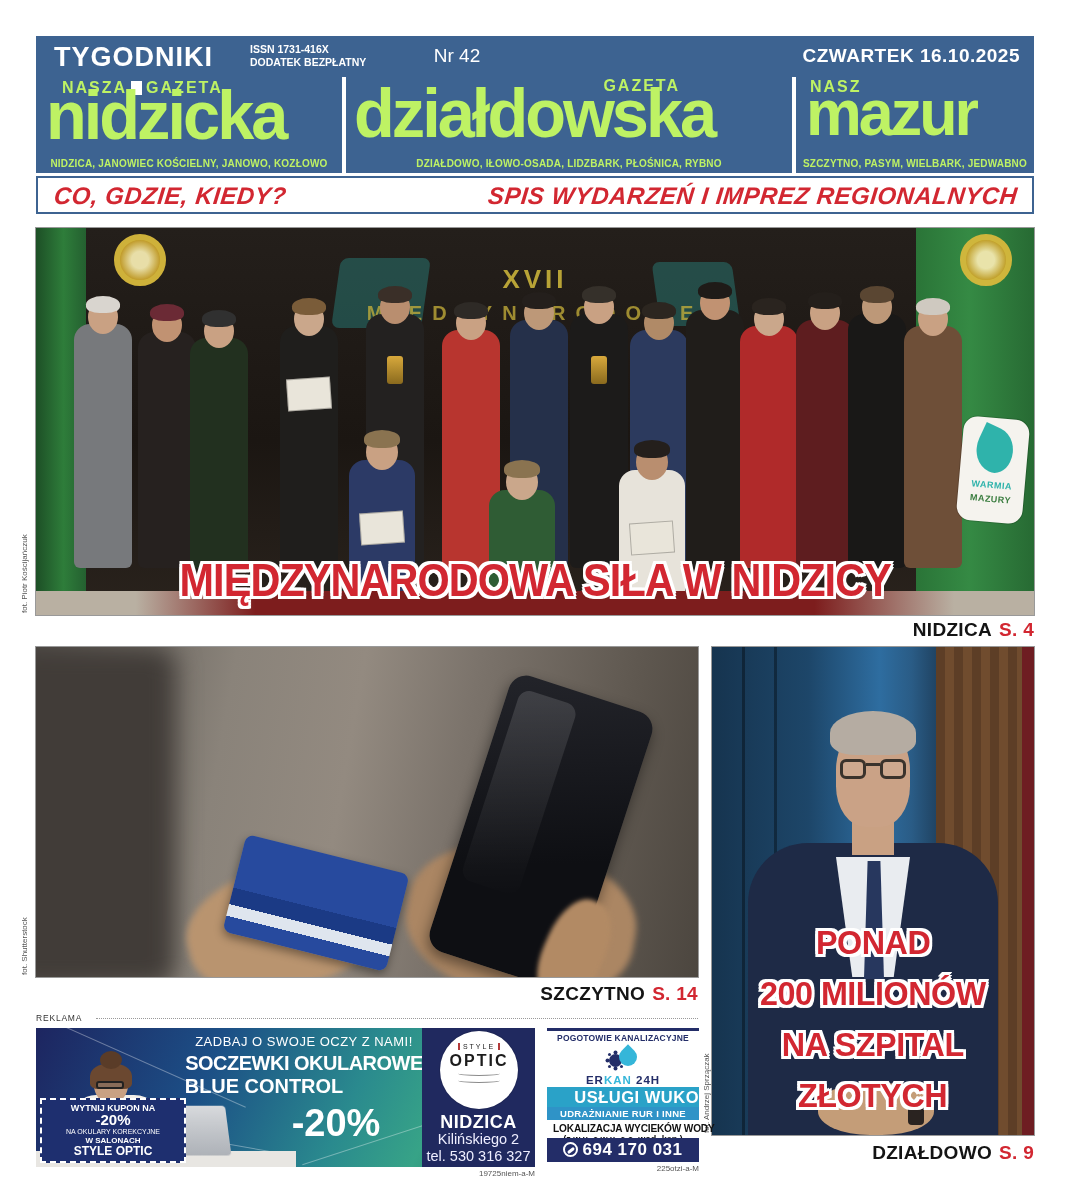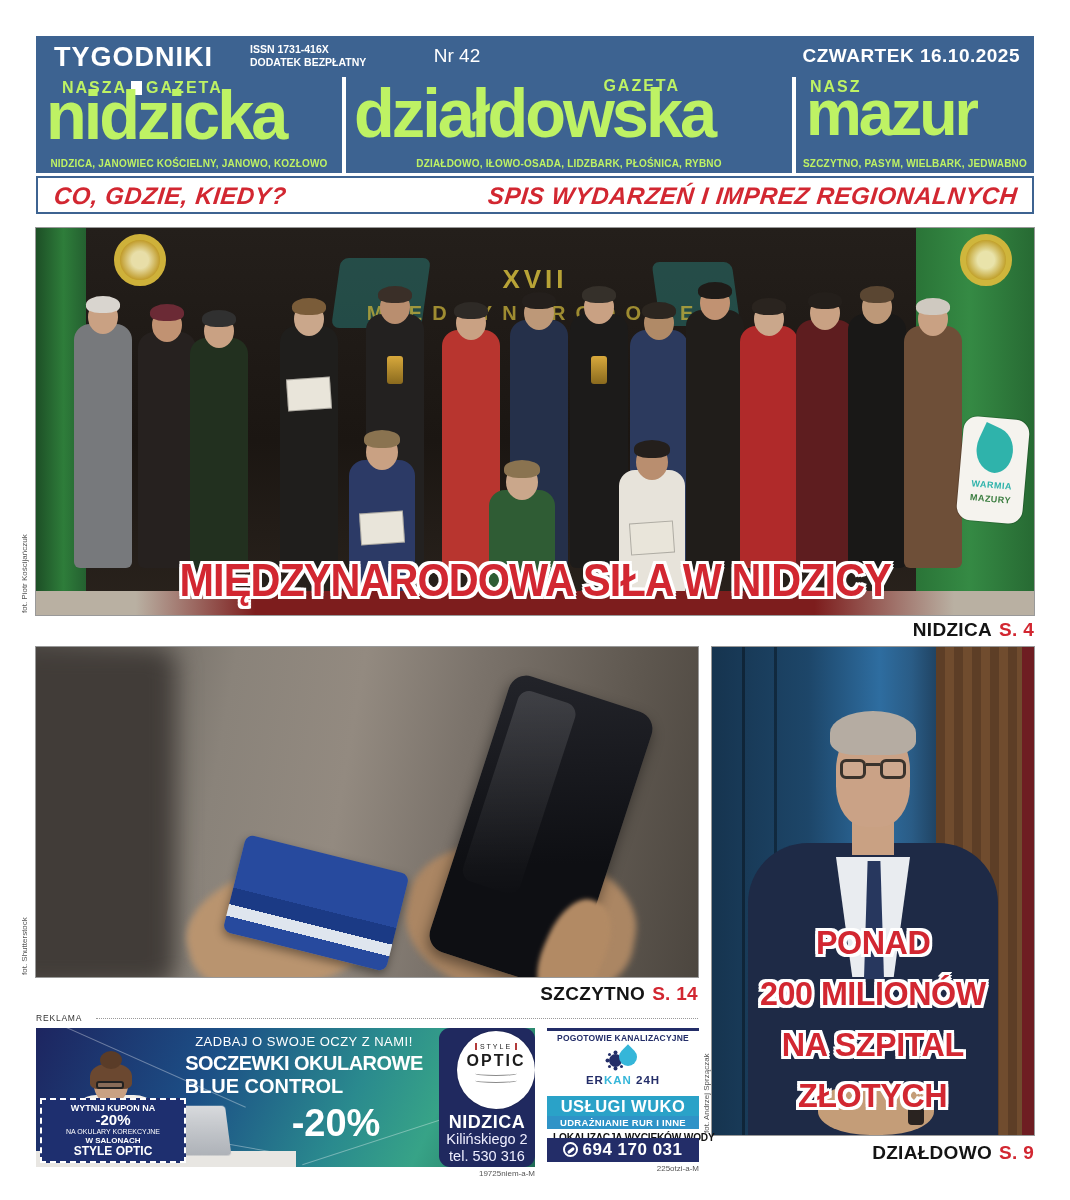--- a/index.html
+++ b/index.html
@@ -141,21 +141,21 @@
   .ad1-tag{left:118px;top:6px;width:300px;text-align:center;color:#fff;font-size:13px;letter-spacing:.5px;}
   .ad1-p1{left:118px;top:23px;width:300px;text-align:center;color:#fff;font-size:21px;font-weight:800;letter-spacing:-.5px;transform:scaleX(.95);}
   .ad1-p2{left:118px;top:46px;width:220px;text-align:center;color:#fff;font-size:21px;font-weight:800;transform:scaleX(.95);}
   .ad1-disc{left:220px;top:74px;width:160px;text-align:center;color:#fff;font-size:38px;font-weight:800;}
   .coupon{left:4px;top:70px;width:146px;height:65px;background:#1e2f6f;border:2px dashed #fff;color:#fff;text-align:center;padding-top:3px;}
   .coupon .c1{font-size:9px;font-weight:800;}
   .coupon .c2{font-size:15px;font-weight:800;line-height:14px;}
   .coupon .c3{font-size:7px;line-height:9px;}
   .coupon .c4{font-size:8px;font-weight:800;line-height:10px;}
   .coupon .c5{font-size:12px;font-weight:800;line-height:10px;}
-  .ad1-panel{right:0;top:0;width:96px;height:100%;background:#20295f;border-radius:11px;}
+  .ad1-panel{right:0;top:0;width:113px;height:100%;background:#20295f;}
   .logo-circle{left:-62px;top:3px;width:78px;height:78px;background:#fff;border-radius:50%;position:absolute;left:18px;text-align:center;box-shadow:0 0 0 1px rgba(0,0,0,.1);}
   .logo-style{margin-top:12px;font-size:7px;letter-spacing:2px;color:#222;border-left:2px solid #b23a3a;border-right:2px solid #b23a3a;display:inline-block;padding:0 3px;}
   .logo-optic{font-size:16px;font-weight:700;letter-spacing:2px;color:#1c1c1c;line-height:16px;}
   .squig{width:42px;height:5px;border-bottom:1px solid #8a8a8a;border-radius:50%;margin:2px auto 0;}
   .ad1-city{position:absolute;left:0;top:84px;width:100%;text-align:center;color:#fff;font-size:18px;font-weight:800;letter-spacing:.5px;}
   .ad1-street{position:absolute;left:0;top:103px;width:100%;text-align:center;color:#eef;font-size:14.5px;}
   .ad1-phone{position:absolute;left:0;top:120px;width:100%;text-align:center;color:#eef;font-size:14.5px;}
   .w-desk{left:0;bottom:0;width:260px;height:16px;background:#e8e6e2;position:absolute;}
   .w-laptop{left:96px;bottom:12px;width:96px;height:52px;background:linear-gradient(180deg,#d8dadd,#aeb2b8);position:absolute;border-radius:4px;transform:perspective(120px) rotateX(18deg);}
   .w-body{left:36px;bottom:8px;width:92px;height:64px;background:#f2efe9;position:absolute;border-radius:24px 30px 0 0;}
@@ -166,21 +166,21 @@
 
   
   #ad2{left:547px;top:1028px;width:152px;height:134px;background:#fff;border-top:3px solid var(--navy);}
   .ad2-header{margin-top:2px;text-align:center;color:var(--navy);font-size:8.5px;font-weight:800;letter-spacing:.2px;}
   .ad2-icon{position:relative;height:30px;margin-top:1px;}
   .gear{position:absolute;left:62px;top:10px;width:13px;height:13px;background:var(--navy);border-radius:50%;
         box-shadow:0 -8px 0 -4.5px var(--navy),0 8px 0 -4.5px var(--navy),-8px 0 0 -4.5px var(--navy),8px 0 0 -4.5px var(--navy),6px -6px 0 -5px var(--navy),-6px 6px 0 -5px var(--navy),6px 6px 0 -5px var(--navy),-6px -6px 0 -5px var(--navy);}
   .drop{position:absolute;left:72px;top:4px;width:18px;height:18px;background:var(--cyan);border-radius:0 50% 50% 50%;transform:rotate(45deg);}
   .ad2-brand{text-align:center;font-size:11.5px;font-weight:800;letter-spacing:1px;color:var(--navy);}
   .ad2-brand .kan{color:var(--cyan);}
-  .ad2-bar1{margin-top:10px;background:#2aa2c8;color:#fff;text-align:center;font-size:16.5px;font-weight:800;letter-spacing:.5px;height:20px;line-height:20px;}
+  .ad2-bar1{margin-top:1px;background:#2aa2c8;color:#fff;text-align:right;font-size:16.5px;font-weight:800;letter-spacing:.5px;height:20px;line-height:20px;}
   .ad2-bar2{background:#2f93c7;color:#fff;text-align:center;font-size:9.5px;font-weight:800;height:13px;line-height:13px;letter-spacing:.3px;}
   .ad2-d1{text-align:center;font-size:11px;font-weight:800;color:#111;margin-top:2px;transform:scaleX(.92);letter-spacing:-.2px;white-space:nowrap;}
   .ad2-d2{text-align:center;font-size:9.5px;font-weight:800;color:#111;transform:scaleX(.95);margin-top:-1px;white-space:nowrap;}
   .ad2-phonebar{position:absolute;left:0;bottom:0;width:100%;height:24px;background:var(--navy);color:#fff;text-align:center;font-size:17px;font-weight:800;line-height:24px;letter-spacing:.5px;}
   .ph-ic{display:inline-block;width:15px;height:15px;border:2px solid #fff;border-radius:50%;position:relative;vertical-align:-2px;margin-right:4px;}
   .ph-ic::after{content:"";position:absolute;left:2px;top:5px;width:8px;height:3px;background:#fff;border-radius:2px;transform:rotate(-38deg);}
 
   .ad-code{font-size:8px;color:#555;text-align:right;}
   #code1{left:36px;top:1169px;width:499px;}
   #code2{left:547px;top:1164px;width:152px;}

